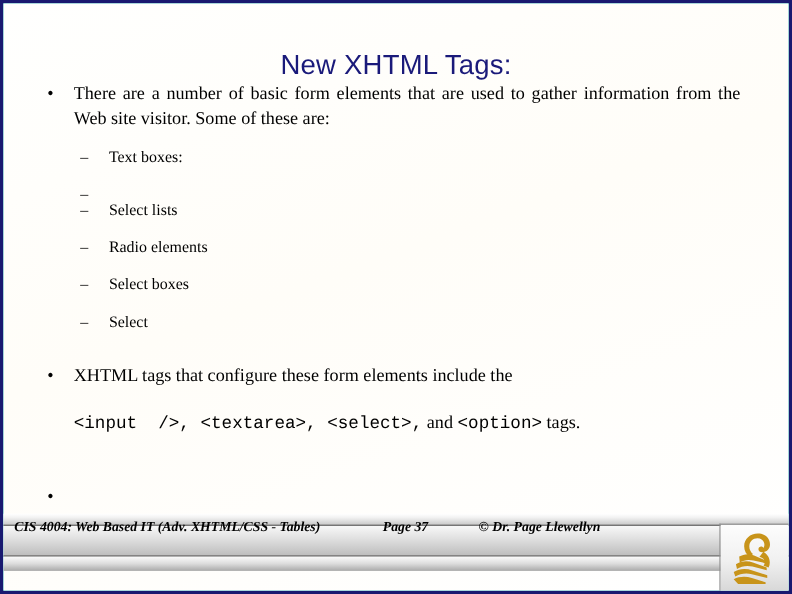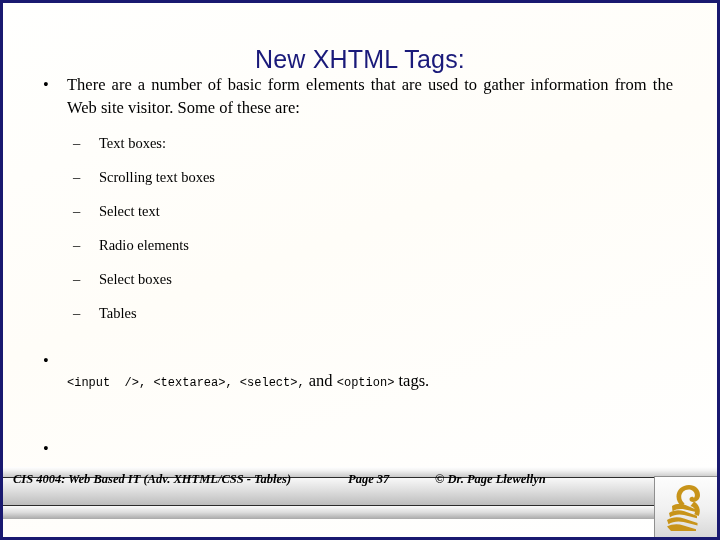--- a/index.html
+++ b/index.html
@@ -76,21 +76,21 @@
   .l2 > .mk {
     position: absolute;
     left: 4px;
     top: 0;
     font-size: 14.5px;
     line-height: 20px;
   }
 
   .code {
     font-family: "Liberation Mono", "DejaVu Sans Mono", monospace;
-    font-size: 12px;
+    font-size: 16px;
     white-space: pre;
     margin-top: 20px;
   }
   .serifb {
     font-family: "Liberation Serif", "DejaVu Serif", serif;
     font-size: 16.5px;
     font-weight: normal;
   }
   .sp14 { height: 14px; }
   .sp16 { height: 16px; }
@@ -172,55 +172,55 @@
 
     <div class="l2">
       <span class="mk">–</span>
       <span>Text boxes:</span>
     </div>
 
     <div class="sp14"></div>
 
     <div class="l2">
       <span class="mk">–</span>
-      <span>Scrolling text boxes</span>
-    </div>
-
-    <div class="sp14"></div>
-
-    <div class="l2">
-      <span class="mk">–</span>
-      <span>Select text</span>
+    </div>
+
+    <div class="sp14"></div>
+
+    <div class="l2">
+      <span class="mk">–</span>
+      <span>Select lists</span>
     </div>
 
     <div class="sp14"></div>
 
     <div class="l2">
       <span class="mk">–</span>
       <span>Radio elements</span>
     </div>
 
     <div class="sp14"></div>
 
     <div class="l2">
       <span class="mk">–</span>
       <span>Select boxes</span>
     </div>
 
     <div class="sp14"></div>
 
     <div class="l2">
       <span class="mk">–</span>
-      <span>Tables</span>
+      <span>Select</span>
     </div>
 
     <div class="sp26"></div>
 
     <div class="l1">
       <span class="mk">•</span>
+      <span>XHTML tags that configure these form elements include the</span>
     </div>
 
     <div class="sp20"></div>
 
     <div class="l1" style="padding-left:34px;">
       <span class="code">&lt;input  /&gt;,</span><span class="code"> &lt;textarea&gt;,</span><span class="code"> &lt;select&gt;,</span><span class="serifb"> and </span><span class="code">&lt;option&gt;</span><span class="serifb"> tags.</span>
     </div>
 
     <div class="sp26"></div>
     <div class="sp16"></div>

